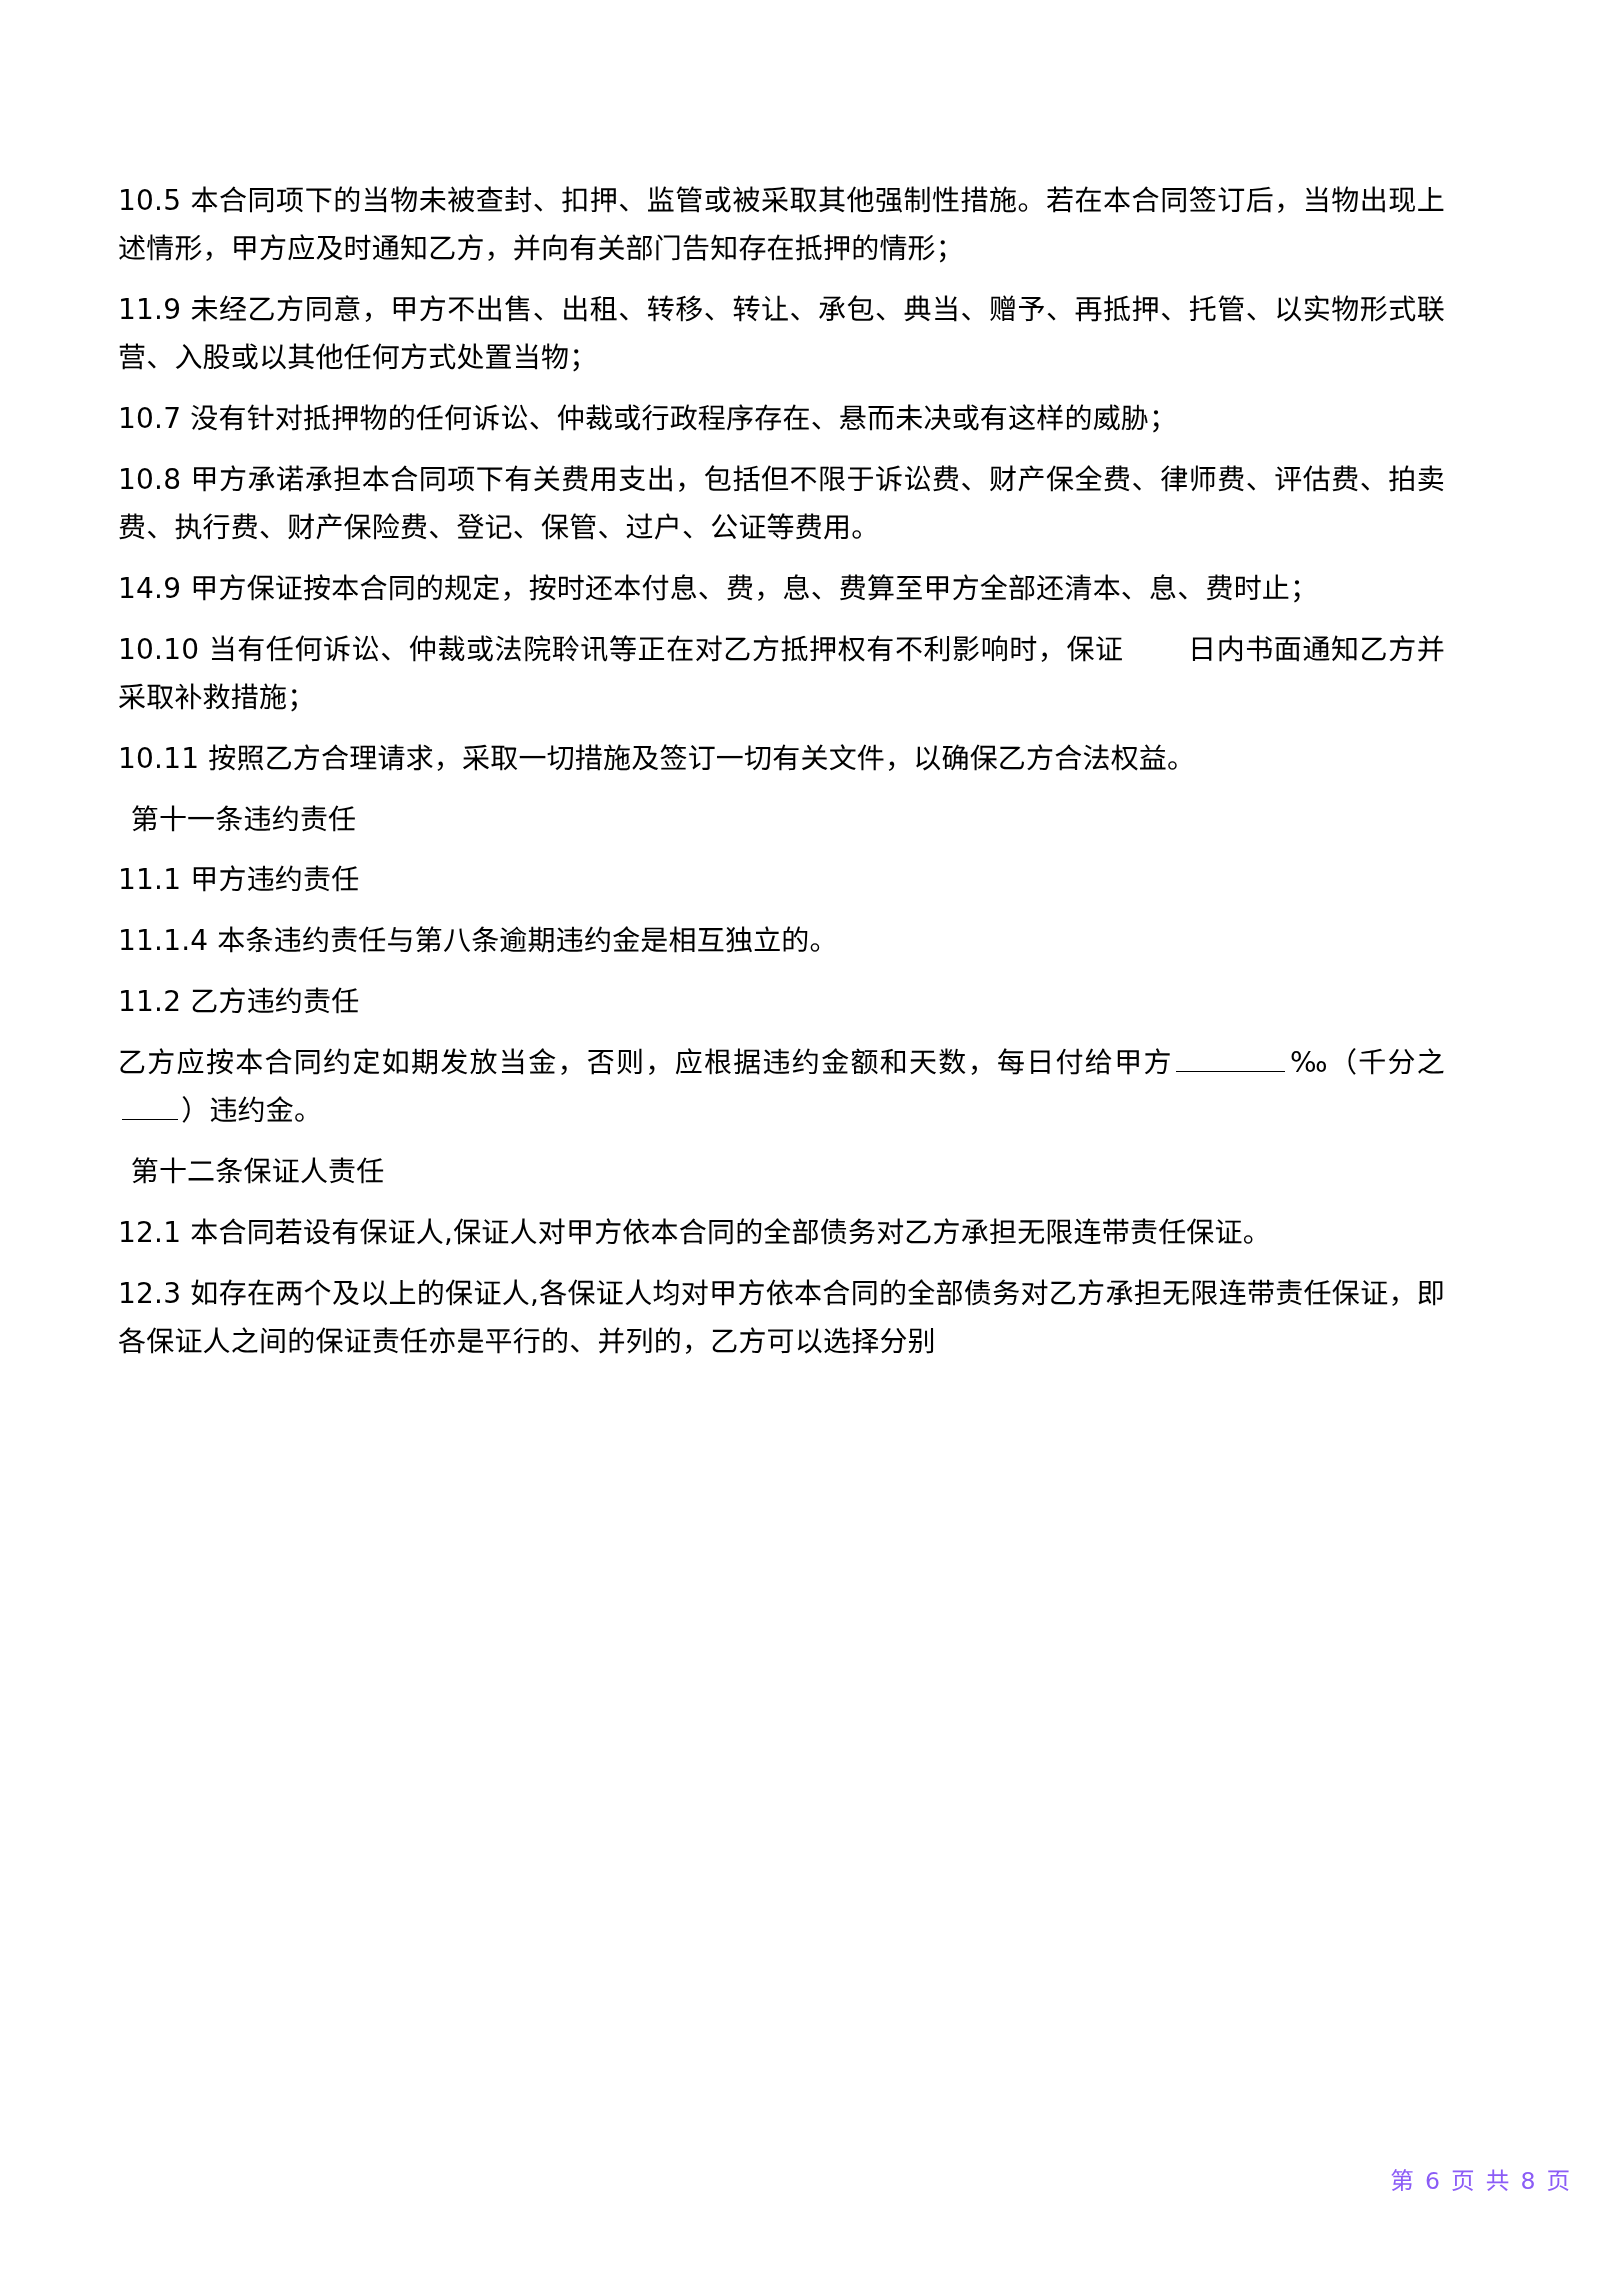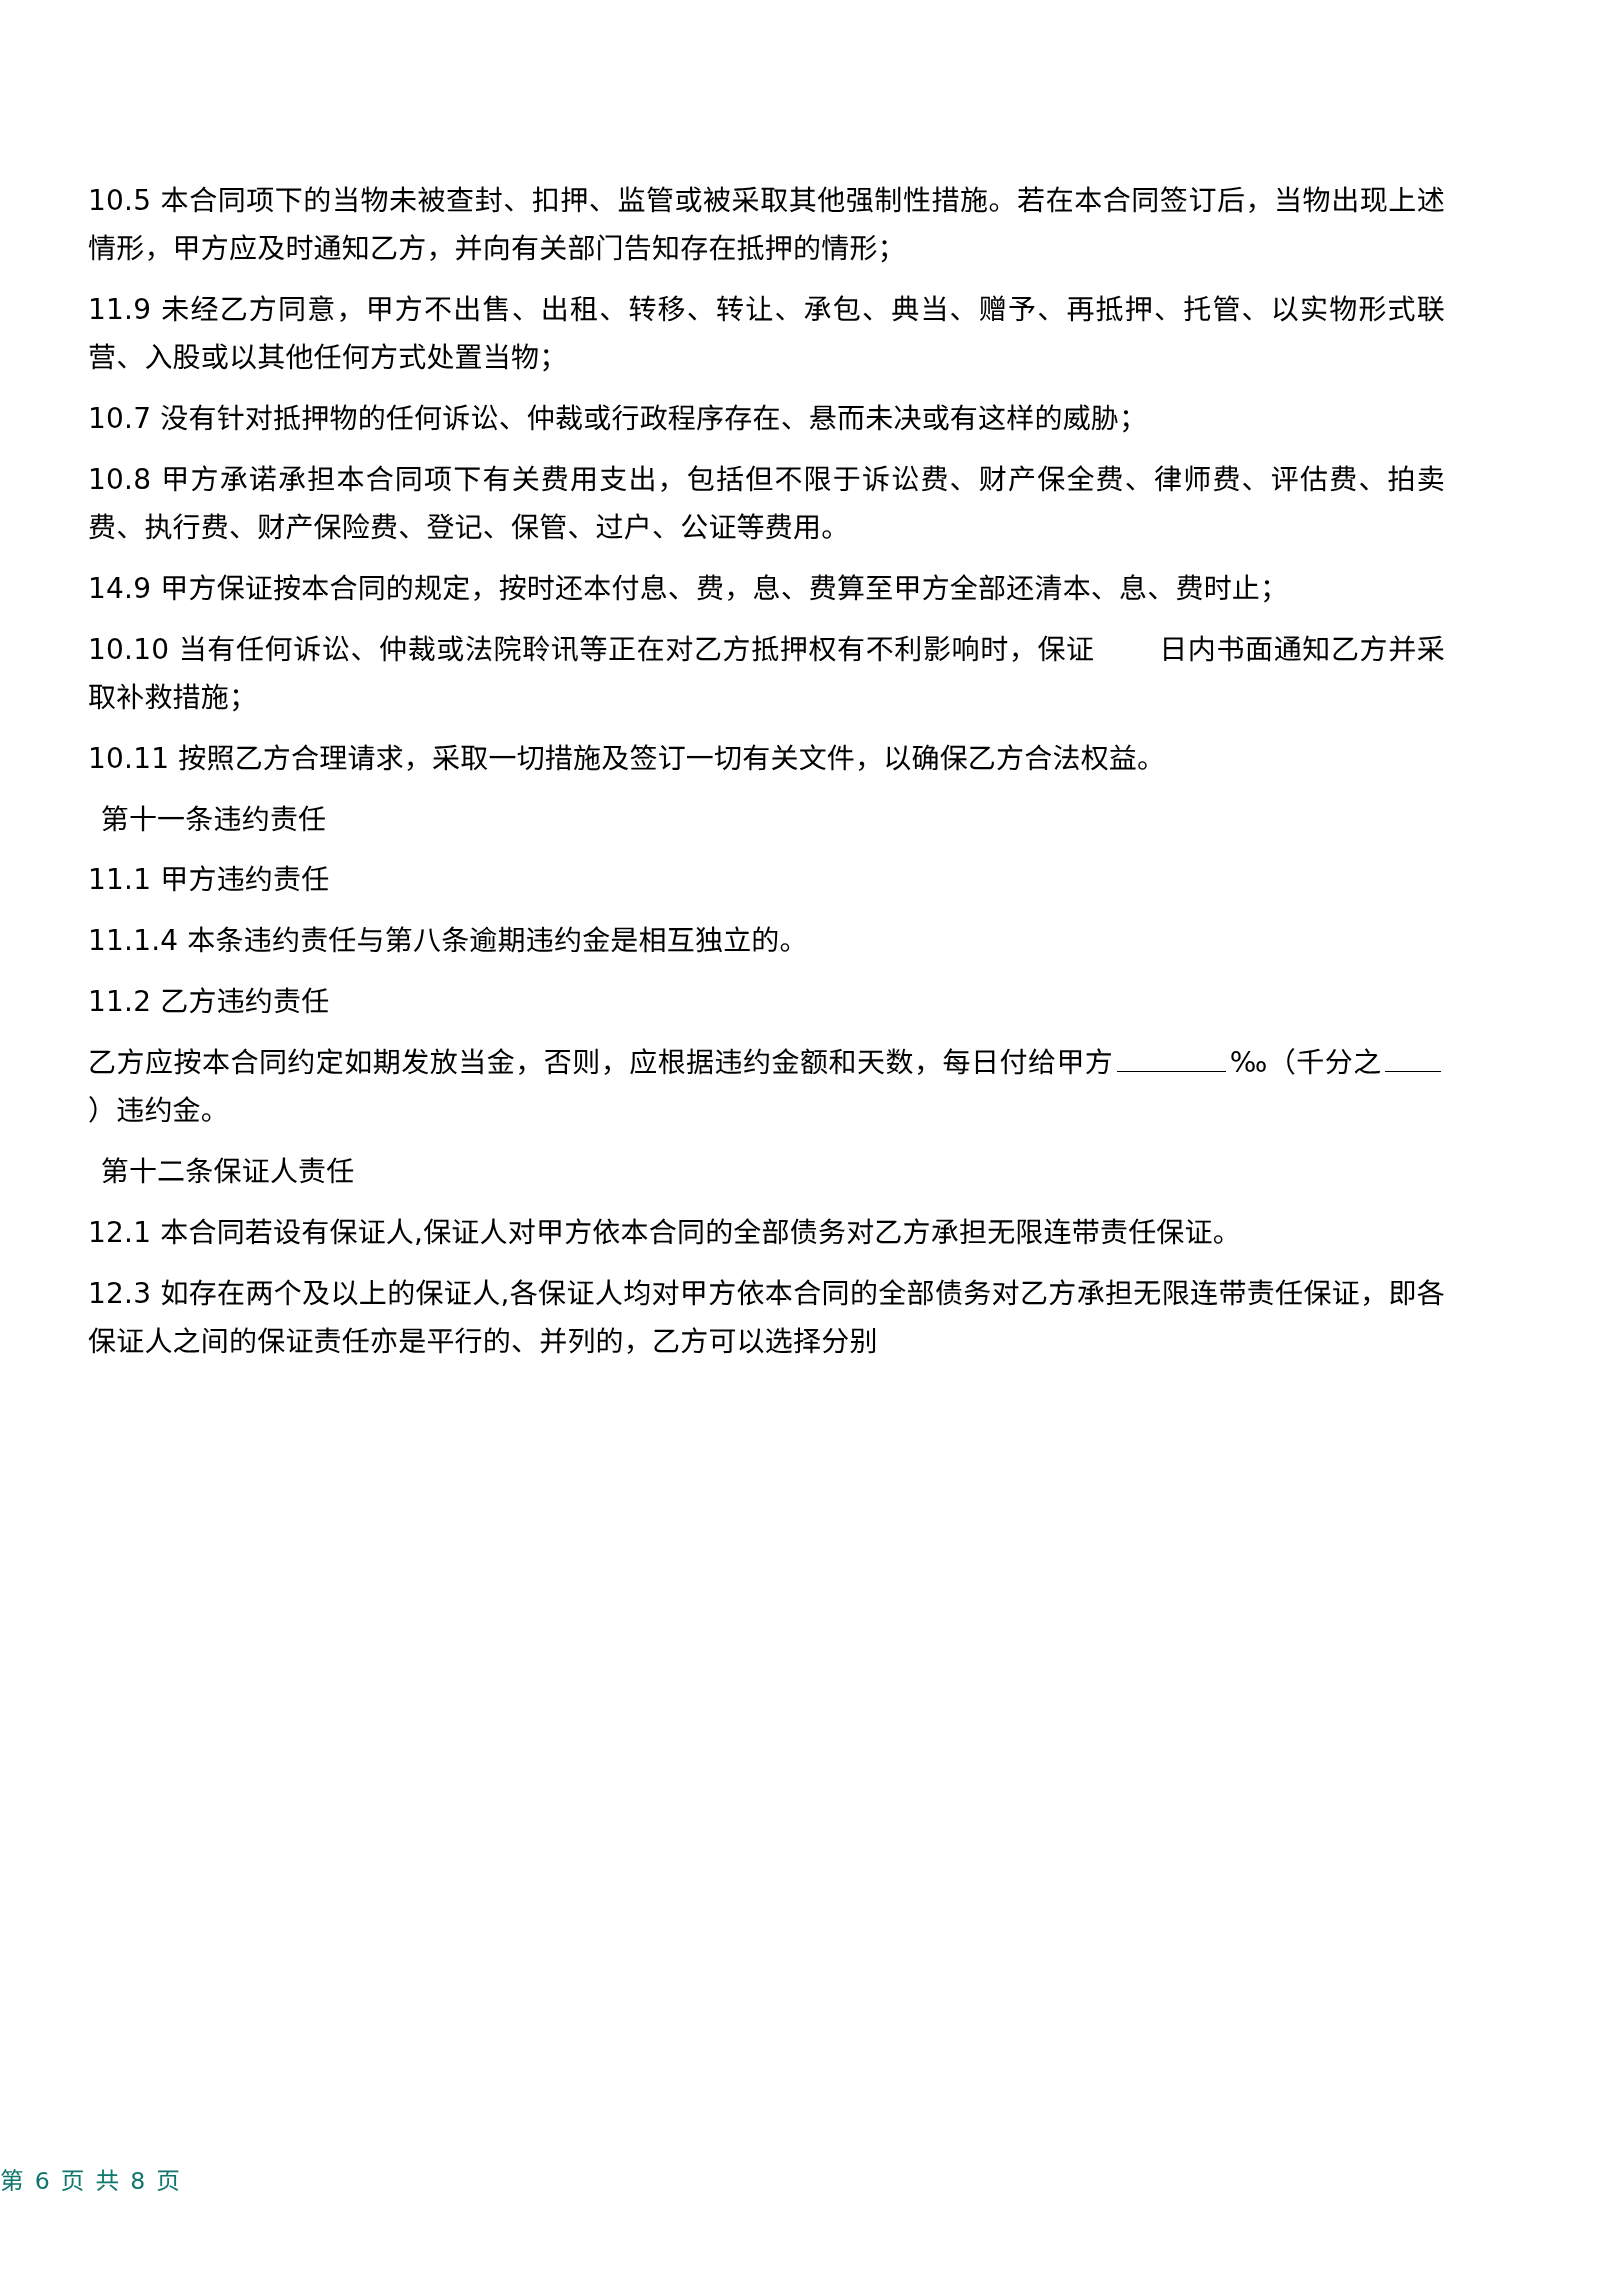--- a/index.html
+++ b/index.html
@@ -13,21 +13,21 @@
     font-family: "DejaVu Sans", "Liberation Sans", sans-serif;
     color: #000000;
     position: relative;
     overflow: hidden;
   }
   .page {
     position: relative;
     width: 1572px;
     height: 2294px;
     box-sizing: border-box;
-    padding: 177px 127px 0 88px;
+    padding: 177px 127px 0 118px;
   }
   .doc-body {
     font-size: 28px;
     line-height: 1.72;
     letter-spacing: 0.2px;
     text-align: justify;
     text-justify: inter-ideograph;
   }
   .para {
     margin: 0 0 12.7px 0;
@@ -50,24 +50,24 @@
   .blank-line.w-md { min-width: 118px; }
   .gap-space {
     display: inline-block;
     width: 64px;
   }
   .footer {
     position: absolute;
     left: 0;
     right: 0;
     bottom: 98px;
-    text-align: left;
+    text-align: right;
     font-size: 23.6px;
     letter-spacing: 1.8px;
-    color: #0f766e;
+    color: #8b5cf6;
   }
 </style>
 </head>
 <body>
 
 <div class="page">
   <div class="doc-body">
 
     <p class="para">10.5 本合同项下的当物未被查封、扣押、监管或被采取其他强制性措施。若在本合同签订后，当物出现上述情形，甲方应及时通知乙方，并向有关部门告知存在抵押的情形；</p>
 

